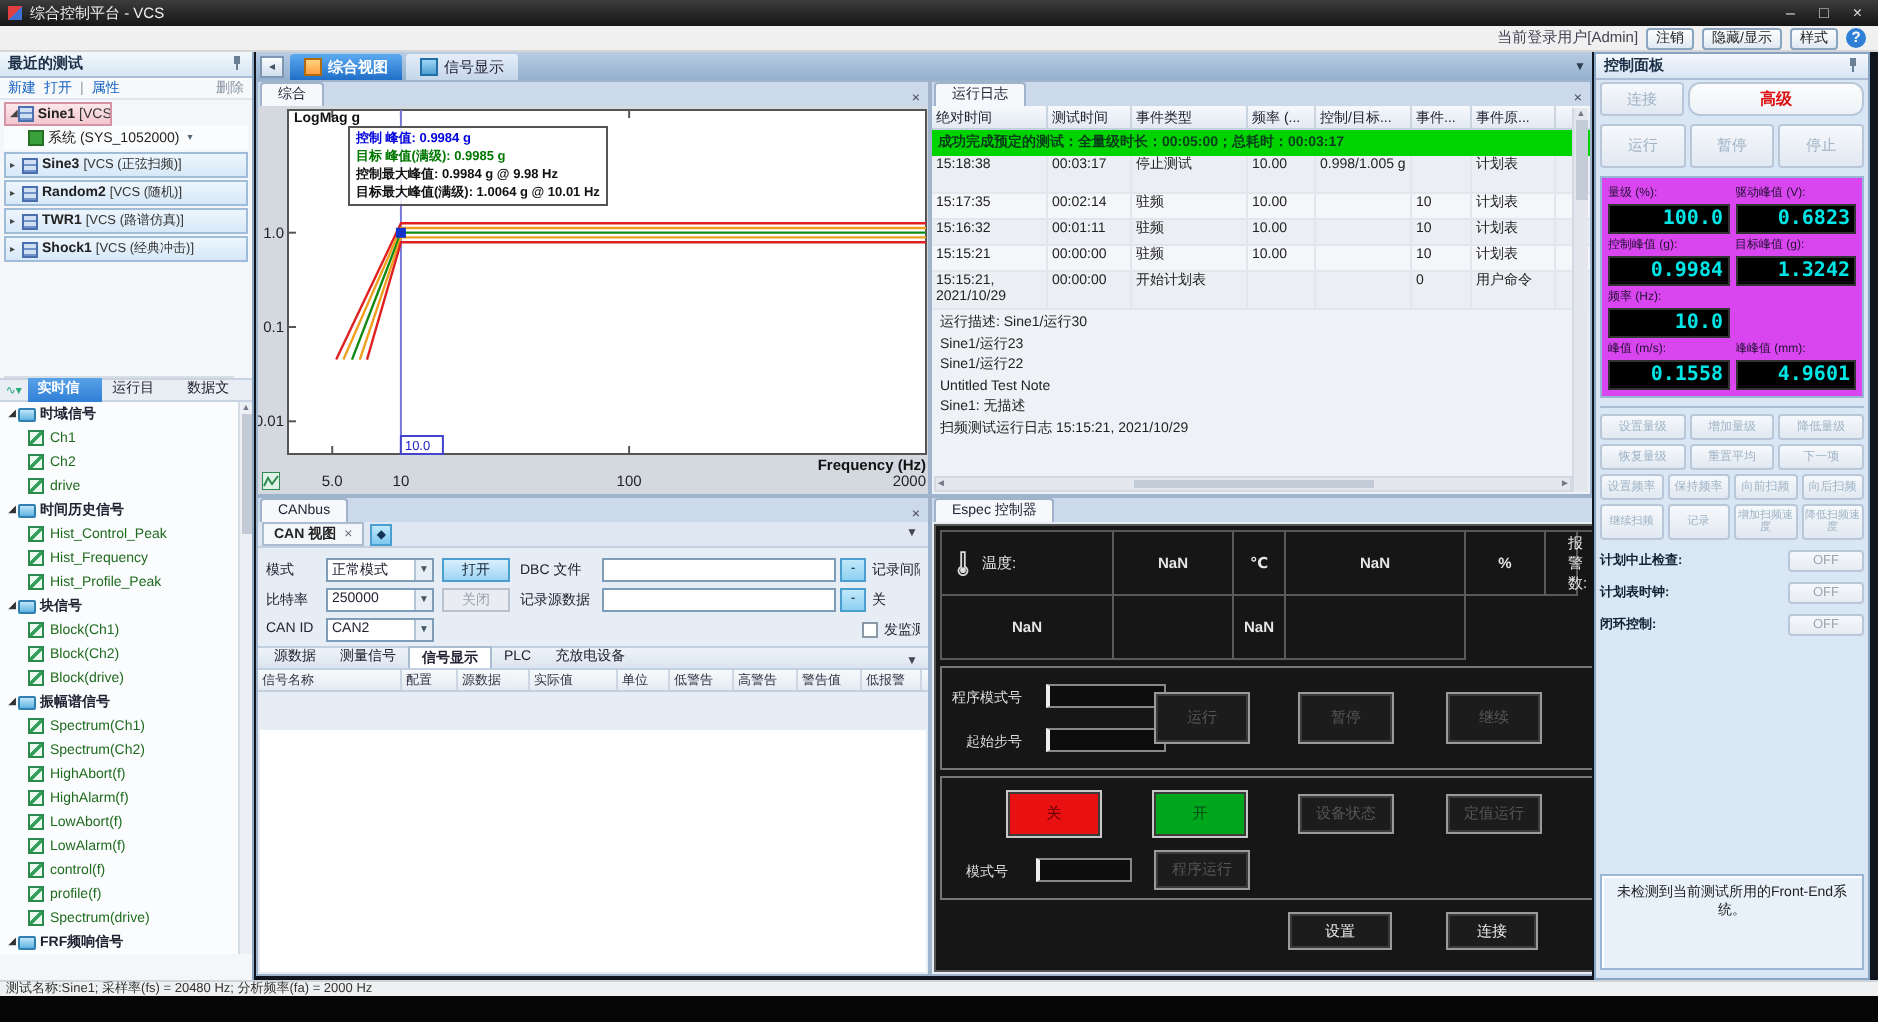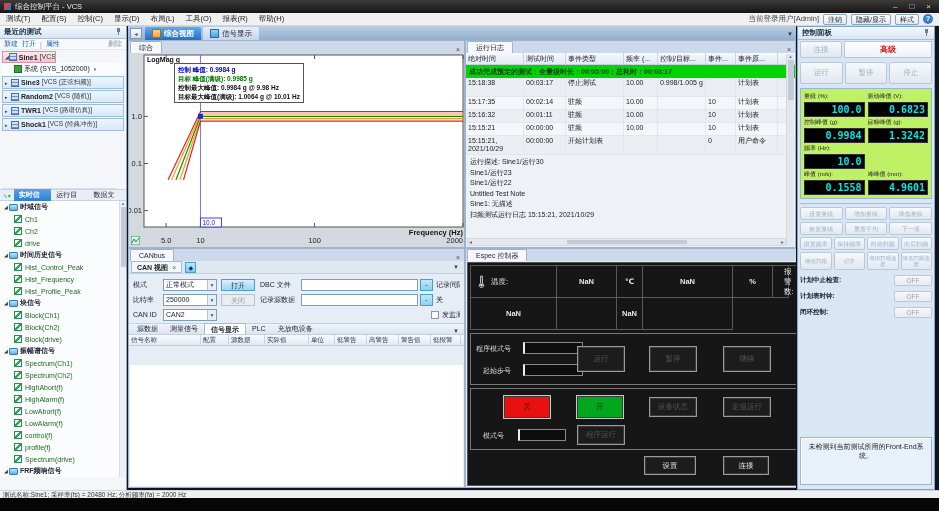--- a/index.html
+++ b/index.html
@@ -117,23 +117,23 @@
 .einput{position:absolute;width:60px;height:12px;background:#0d0d0d;border:1px solid #888;border-left:2px solid #eee}
 .ebtn{position:absolute;background:#1c1c1c;border:1px solid #9a9a9a;box-shadow:inset 0 0 0 1px #3a3a3a;color:#555;font-size:7.5px;display:flex;align-items:center;justify-content:center}
 .ebtn.lit{color:#e8e8e8}
 .ebtn.red{background:#e81010;color:#5c0000;border-color:#c8c8c8}
 .ebtn.grn{background:#00a61c;color:#0a4d12;border-color:#c8c8c8}
 
 #ctrl{left:797px;top:26px;width:138px;height:464px;background:#d9e6f4;border:1px solid #88a4c4}
 #ctrl-body{position:absolute;left:2px;right:2px;top:14px;bottom:2px}
 .gbtn{border:1px solid #b9c7d9;background:linear-gradient(#f6f9fc,#e1e8f1);color:#9fb3c6;font-size:7.5px;display:flex;align-items:center;justify-content:center;text-align:center;border-radius:2px}
 .row3{display:flex;gap:2px;margin-bottom:4px}
-#adv-btn{border:1px solid #b9c7d9;background:linear-gradient(#fdfdfe,#eef2f7);font-weight:bold;font-size:8px;display:flex;align-items:center;justify-content:center;border-radius:0}
+#adv-btn{border:1px solid #b9c7d9;background:linear-gradient(#fdfdfe,#eef2f7);font-weight:bold;font-size:8px;display:flex;align-items:center;justify-content:center;border-radius:6px}
 #save-btn,#cfg-btn{color:#fff;font-size:7px;font-weight:bold;display:flex;align-items:center;justify-content:center;text-align:center;border-radius:2px;line-height:8px}
-#readouts{background:#bef264;border:1px solid #9ab6d4;padding:3px;display:grid;grid-template-columns:1fr 1fr;column-gap:3px;row-gap:1px;margin-bottom:4px}
+#readouts{background:#d946ef;border:1px solid #9ab6d4;padding:3px;display:grid;grid-template-columns:1fr 1fr;column-gap:3px;row-gap:1px;margin-bottom:4px}
 #readouts .rlab{font-size:6px;color:#213;white-space:nowrap;overflow:hidden}
 .lcd{height:15px;background:#000;border:1px solid #333;color:#00e6e6;font-family:"DejaVu Sans Mono","Liberation Mono",monospace;font-size:10px;font-weight:bold;text-align:right;padding:1px 2px 0 0}
 #ctrl hr{border:none;border-top:1px solid #aabdd2;margin:3px 0}
 .grid-r{display:flex;gap:2px;margin-bottom:2px}
 .grid-r .gbtn{flex:1;height:13px;font-size:6px;line-height:6px;padding:0 1px}
 .grid-r.tall .gbtn{height:18px;font-size:5.5px}
 .togrow{display:flex;align-items:center;margin:5px 0}
 .togrow .tl{font-size:6.5px;font-weight:bold;color:#123;flex:1}
 .togrow .tv{width:38px;height:11px;border:1px solid #b9c7d9;background:linear-gradient(#f6f9fc,#e6ebf2);color:#98a5b2;font-size:6.5px;text-align:center;line-height:10px;border-radius:2px}
 #fe-msg{position:absolute;left:0;right:0;bottom:2px;height:48px;border:1px solid #9ab6d4;box-shadow:inset 1px 1px 0 #fff;background:#e8f1fa;font-size:7px;color:#222;text-align:center;padding:4px 6px;line-height:9px}
@@ -150,21 +150,20 @@
   <span id="app-icon"></span>
   <span>综合控制平台 - VCS</span>
   <span id="win-btns">
     <span>–</span>
     <span>□</span>
     <span>×</span>
   </span>
 </div>
 
 <div id="menubar" class="abs">
-  <span id="menu-items"><span class="mi">测试(T)</span><span class="mi">配置(S)</span><span class="mi">控制(C)</span><span class="mi">显示(D)</span><span class="mi">布局(L)</span><span class="mi">工具(O)</span><span class="mi">报表(R)</span><span class="mi">帮助(H)</span></span>
   <span id="menu-right">
     <span style="color:#445">当前登录用户[Admin]</span>
     <span class="mrbtn">注销</span>
     <span class="mrbtn">隐藏/显示</span>
     <span class="mrbtn">样式</span>
     <span id="help-circle">?</span>
   </span>
 </div>
 
 <div id="left" class="abs">

